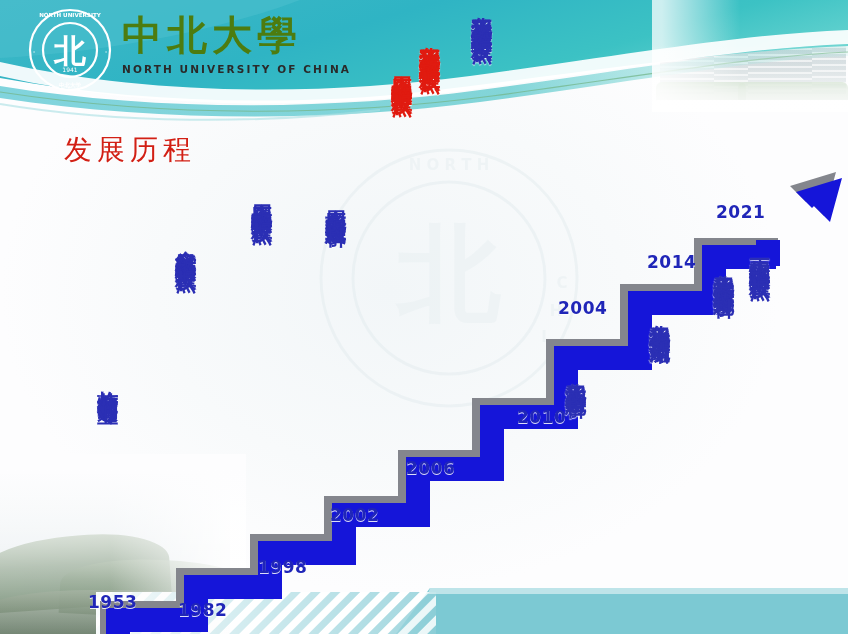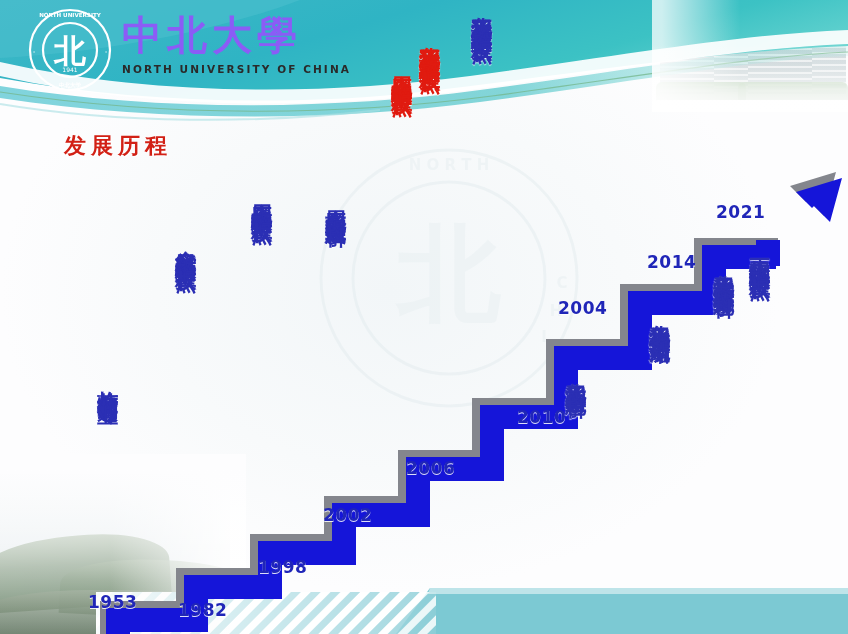--- a/index.html
+++ b/index.html
@@ -81,21 +81,21 @@
     opacity:.40;
   }
 
   
   .bottom-band { position:absolute; left:0; bottom:0; width:848px; height:48px; }
 
   
   .dev-title {
     position:absolute; left:64px; top:131px;
     font-family:"DejaVu Sans","Liberation Sans",sans-serif;
-    font-size:22px; font-weight:bold; color:#d22015;
+    font-size:28px; font-weight:normal; color:#d22015;
     letter-spacing:5px;
     text-shadow:1px 1px 0 rgba(255,255,255,.9);
     white-space:nowrap;
   }
 
   
   .stairs { position:absolute; left:0; top:0; width:848px; height:634px; pointer-events:none; }
 
   
   .year {
@@ -241,21 +241,21 @@
       <g fill="#ffffff" font-size="5.6" font-family="DejaVu Sans, sans-serif" font-weight="bold">
         <text x="42" y="9" text-anchor="middle">NORTH UNIVERSITY</text>
         <text x="42" y="79" text-anchor="middle">中北大学</text>
         <text x="6" y="46" text-anchor="middle">·</text>
         <text x="78" y="46" text-anchor="middle">·</text>
       </g>
     </svg>
   </div>
 
   <div style="position:absolute;left:122px;top:12px;">
-    <div style="font-family:'DejaVu Serif','Liberation Serif',serif;font-size:40px;font-weight:bold;color:#8b5cf6;letter-spacing:5px;line-height:1.15;">中北大學</div>
+    <div style="font-family:'DejaVu Serif','Liberation Serif',serif;font-size:40px;font-weight:bold;color:#4d7c0f;letter-spacing:5px;line-height:1.15;">中北大學</div>
     <div style="font-size:10.5px;font-weight:bold;color:#2a2a2a;letter-spacing:2.1px;margin-top:5px;">NORTH UNIVERSITY OF CHINA</div>
   </div>
 
   <div class="dev-title">发展历程</div>
 
   <div class="stairs">
     <svg width="848" height="634" viewBox="0 0 848 634">
 
       <g fill="#84868d">
         <rect x="100" y="601" width="86" height="8"></rect>
@@ -325,21 +325,21 @@
       <g>
         <path d="M 762 258 L 812 208 L 796 192 L 842 178 L 830 222 L 814 206 L 764 256 Z" fill="#1515d9"></path>
         <rect x="756" y="240" width="24" height="26" fill="#1515d9"></rect>
       </g>
     </svg>
   </div>
 
   <div class="year" style="left:88px;  top:592px;">1953</div>
   <div class="year" style="left:178px; top:600px;">1982</div>
   <div class="year" style="left:258px; top:557px;">1998</div>
-  <div class="year" style="left:323px; top:505px;">2002</div>
+  <div class="year" style="left:330px; top:505px;">2002</div>
   <div class="year" style="left:406px; top:458px;">2006</div>
   <div class="year" style="left:482px; top:407px;margin-left:35px;">2010</div>
   <div class="year" style="left:558px; top:298px;">2004</div>
   <div class="year" style="left:647px; top:252px;">2014</div>
   <div class="year" style="left:716px; top:202px;">2021</div>
 
   <div class="vcap blue" style="left:96px;  top:374px; height:212px;">炸药与发射药制造专业</div>
 
   <div class="vcap blue" style="left:174px; top:234px; height:352px;">含能材料二级学科硕士学位授权点</div>
 

